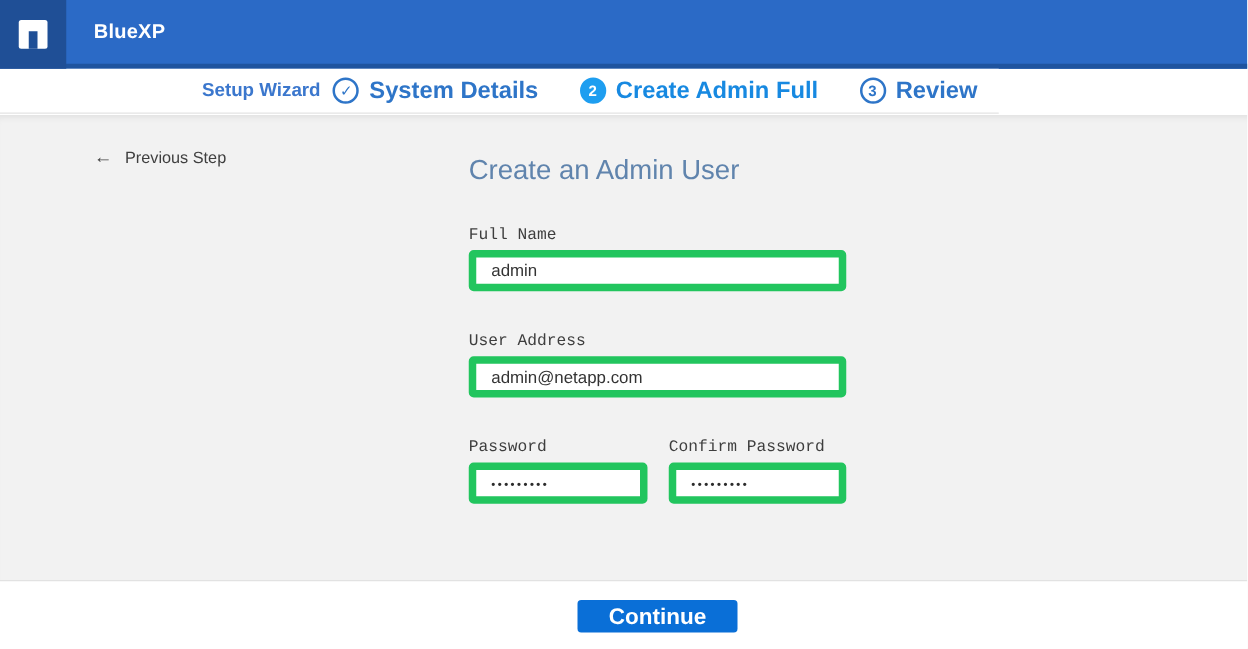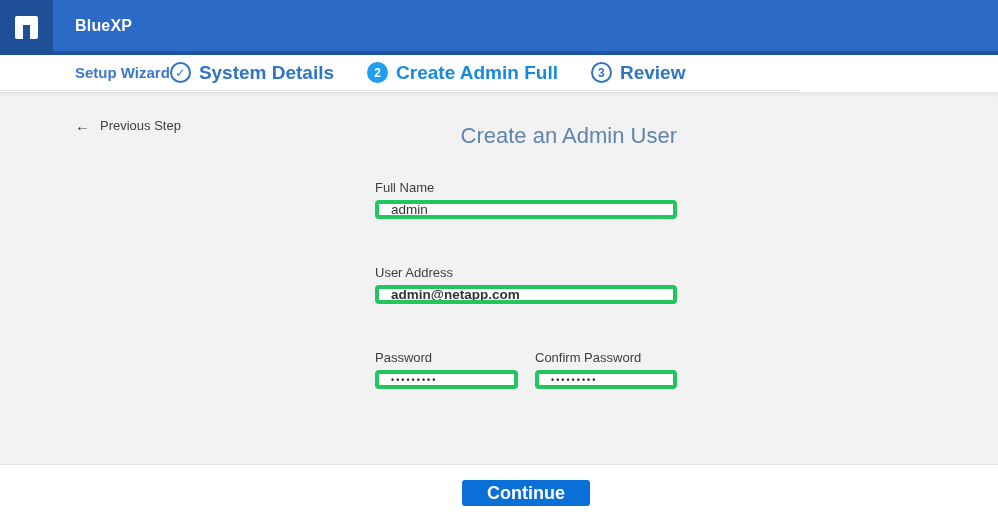--- a/index.html
+++ b/index.html
@@ -66,22 +66,23 @@
 
   
   .wizardbar {
     position: absolute;
     top: 55px; left: 0;
     width: 799px; height: 36px;
     background: #ffffff;
     border-bottom: 1px solid #e3e3e3;
     display: flex;
     align-items: center;
-    justify-content: flex-start;
+    justify-content: flex-end;
     padding: 0 17px 0 75px;
+    gap: 10px;
   }
   .wizard-title {
     color: #3b77cd;
     font-size: 15px;
     font-weight: 700;
   }
   .steps {
     display: flex;
     align-items: center;
     gap: 33px;
@@ -133,47 +134,48 @@
     color: #3f3f3f;
     font-size: 13px;
     cursor: pointer;
   }
   .prev-arrow { font-size: 15px; line-height: 1; color: #3f3f3f; }
 
   .form-title {
     position: absolute;
     left: 375px; top: 123px;
     width: 302px;
-    text-align: right;
+    text-align: left;
     font-size: 22px;
     font-weight: 400;
     color: #6084ad;
   }
 
   .field-label {
     position: absolute;
     font-size: 13px;
     color: #3e3e3e;
+    font-family: Liberation Mono, monospace;
   }
   .text-input {
     position: absolute;
-    height: 19px;
-    background: #ffffff;
-    border: 4px solid #22c55e;
+    height: 33px;
+    background: #ffffff;
+    border: 6px solid #22c55e;
     border-radius: 4px;
     padding: 0 12px;
     font-family: "Liberation Sans", "DejaVu Sans", sans-serif;
     font-size: 13.5px;
     color: #333333;
     outline: none;
   }
   .lbl-fullname { left: 375px; top: 180px; }
   .in-fullname  { left: 375px; top: 200px; width: 302px; }
   .lbl-email    { left: 375px; top: 265px; }
-  .in-email     { left: 375px; top: 285px; width: 302px; font-weight: bold; }
+  .in-email     { left: 375px; top: 285px; width: 302px; }
   .lbl-password { left: 375px; top: 350px; }
   .in-password  { left: 375px; top: 370px; width: 143px; }
   .lbl-confirm  { left: 535px; top: 350px; }
   .in-confirm   { left: 535px; top: 370px; width: 142px; }
   .pwd {
     font-size: 9px;
     font-weight: 700;
     letter-spacing: 2px;
     color: #2b2b2b;
   }

